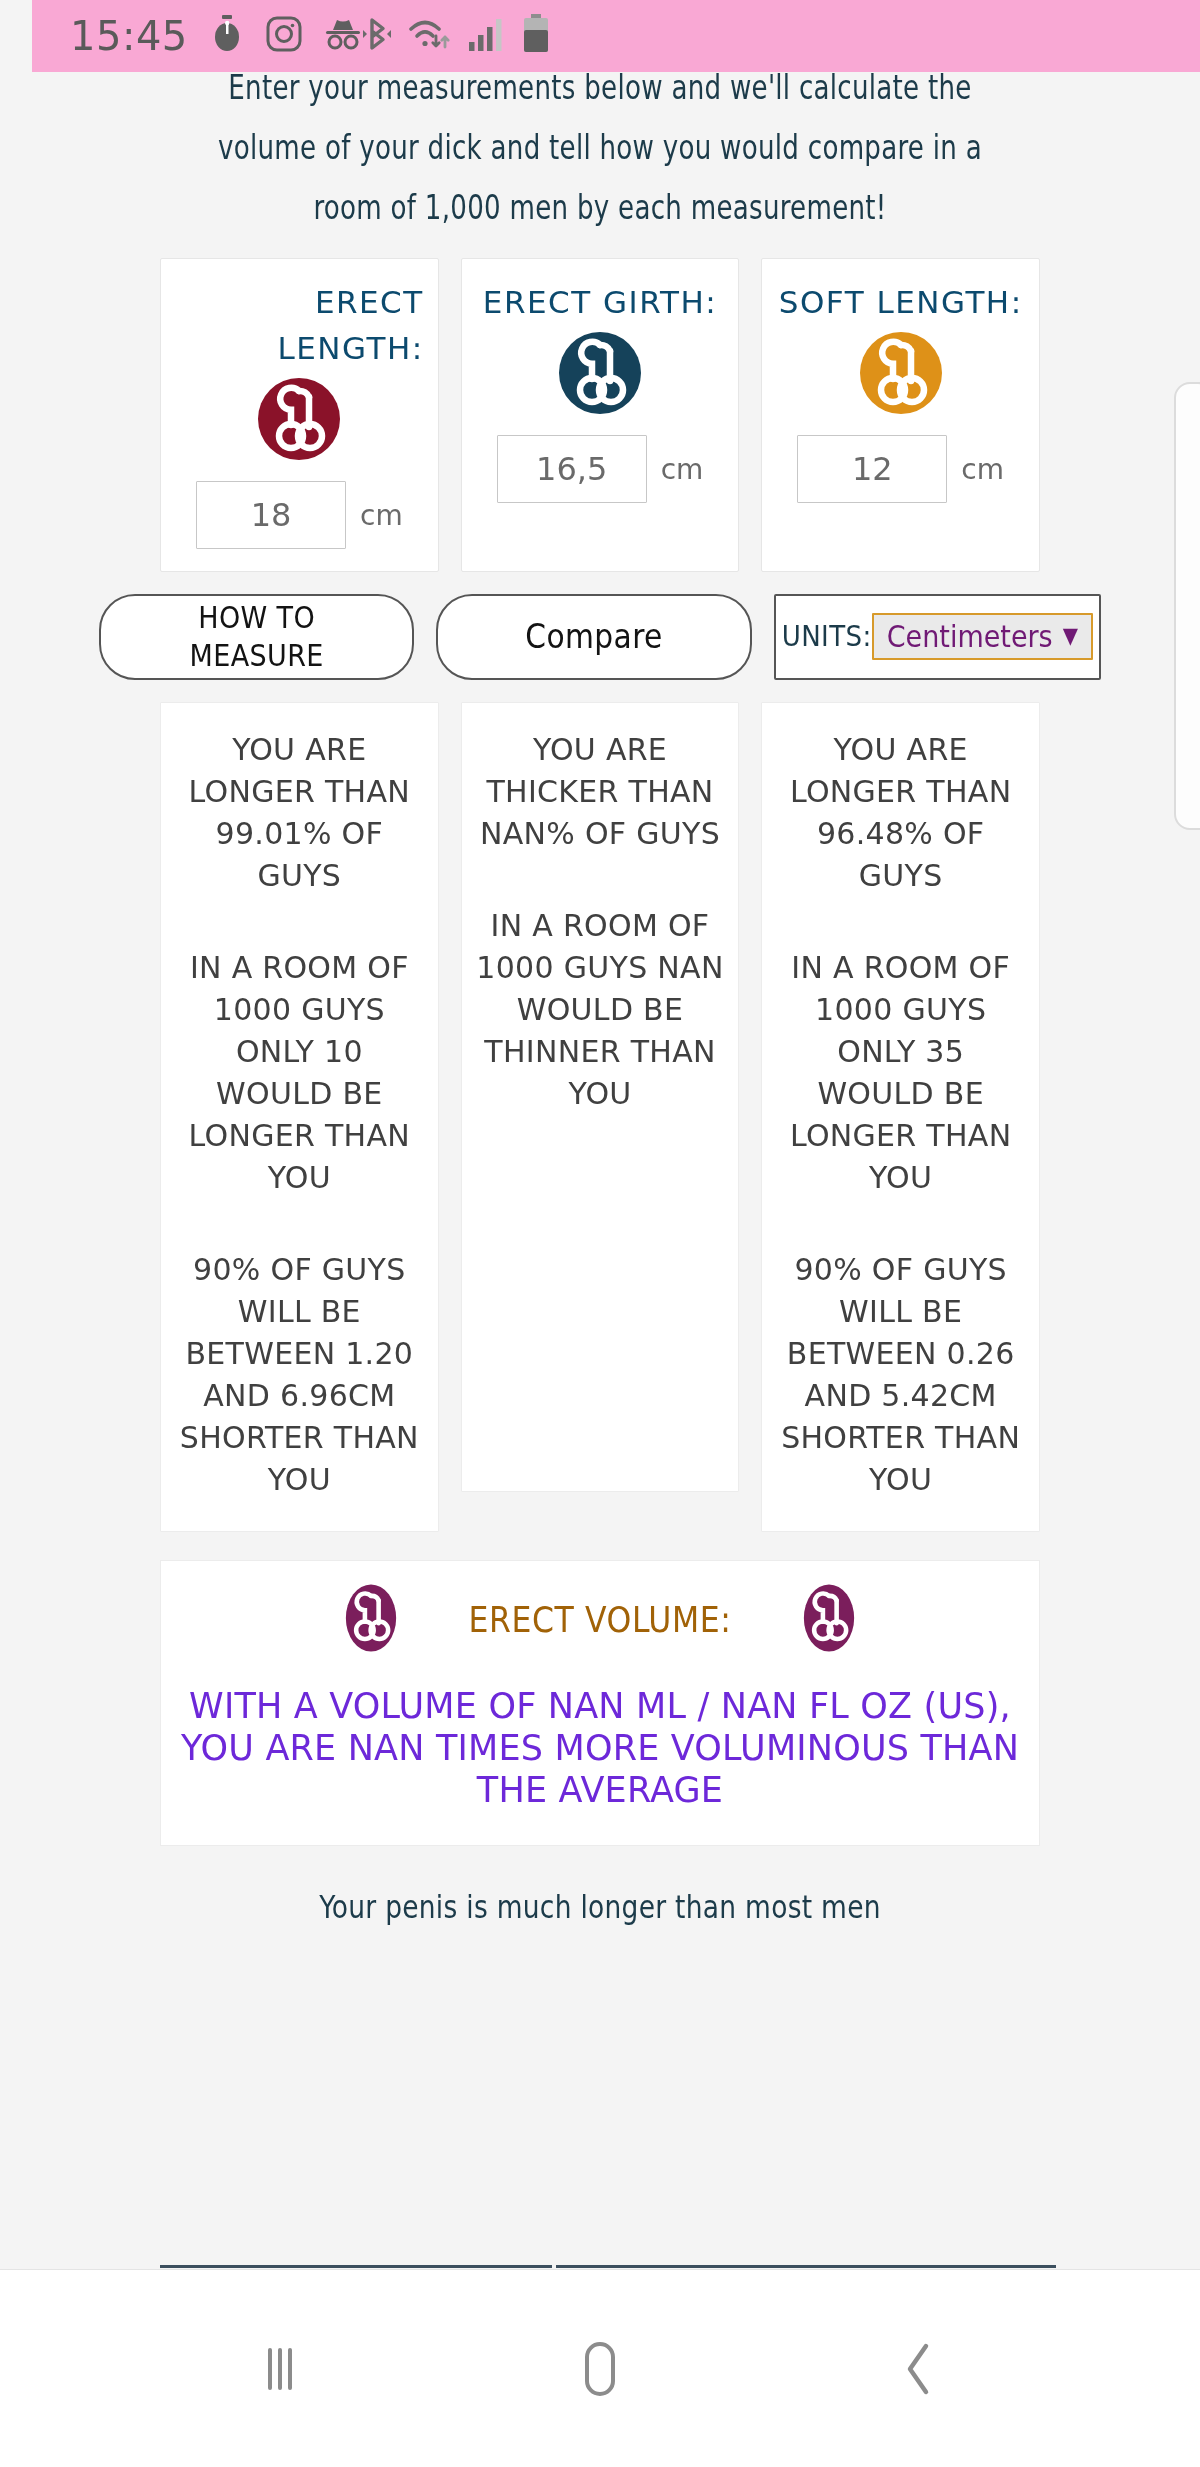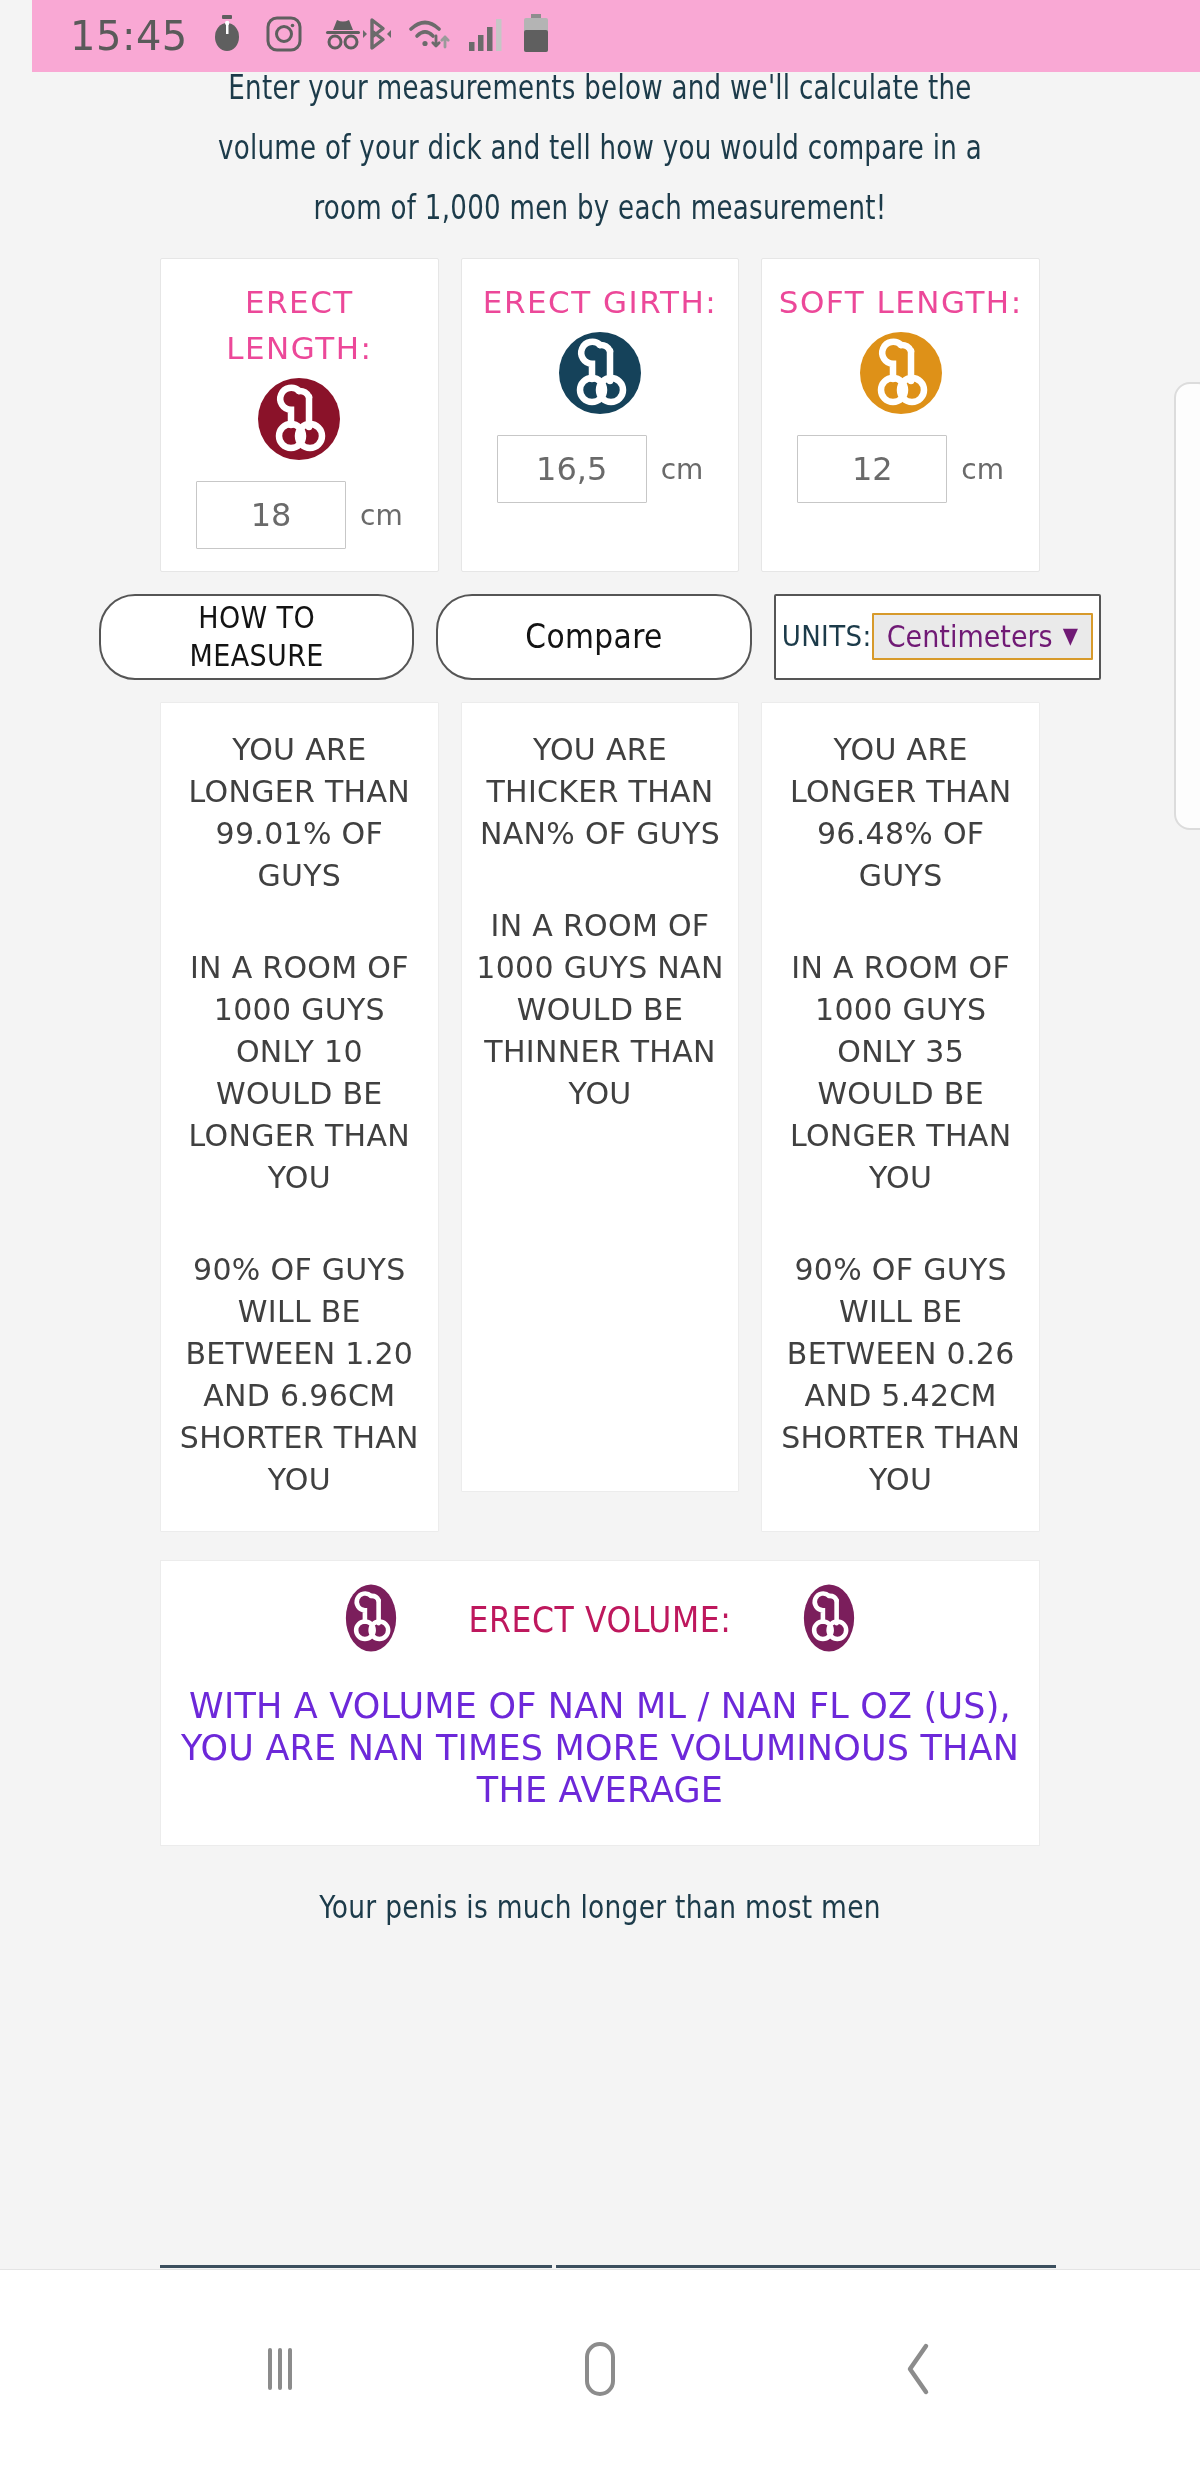--- a/index.html
+++ b/index.html
@@ -68,22 +68,22 @@
     border: 1px solid #e6e6e6;
     border-radius: 2px;
     padding: 20px 14px 22px;
     display: flex;
     flex-direction: column;
     align-items: center;
     min-height: 300px;
   }
   .m-title {
     font-size: 31px;
-    color: #ec4899;
-    text-align: center;
+    color: #0c4a6e;
+    text-align: right;
     line-height: 46px;
     letter-spacing: 1.5px;
     font-family: "DejaVu Sans", sans-serif;
     font-weight: 400;
   }
   .m-icon { margin: 6px 0 16px; }
   .m-input-row { display: flex; align-items: center; gap: 14px; width: 100%; justify-content: center; }
   .m-input {
     width: 150px;
     height: 68px;
@@ -203,21 +203,21 @@
   .vol-head {
     display: flex;
     align-items: center;
     justify-content: center;
     gap: 66px;
     margin-bottom: 28px;
   }
   .vol-title {
     font-family: "DejaVu Sans Condensed", "Liberation Sans Narrow", "Liberation Sans", sans-serif;
     font-size: 35px;
-    color: #be185d;
+    color: #a16207;
     letter-spacing: 0.6px;
   }
   .vol-cols { display: flex; gap: 28px; padding: 0 6px; }
   .vol-col {
     flex: 1 1 0;
     text-align: center;
     font-family: "DejaVu Sans", sans-serif;
     font-size: 35px;
     line-height: 42px;
     color: #6d28d9;

